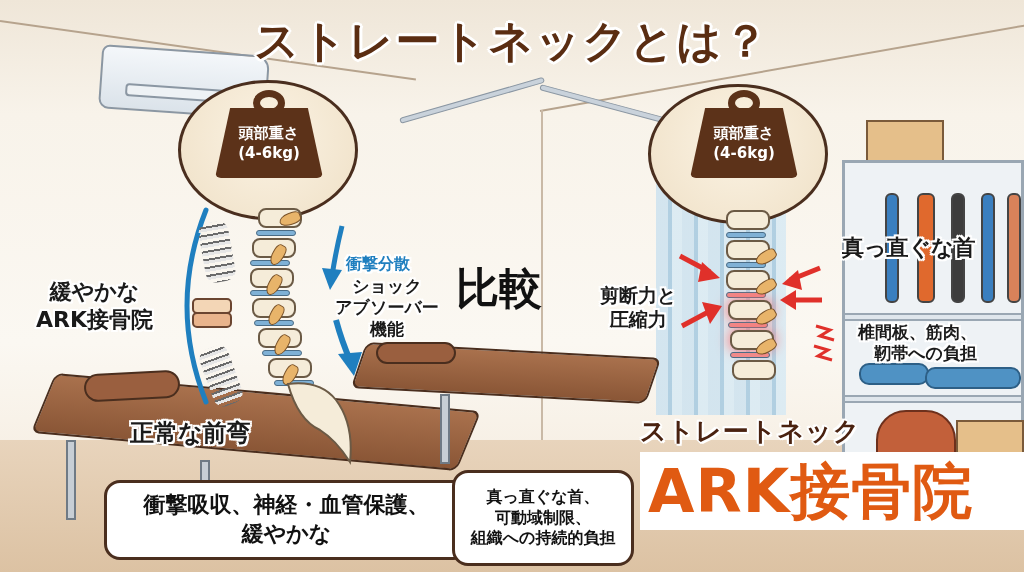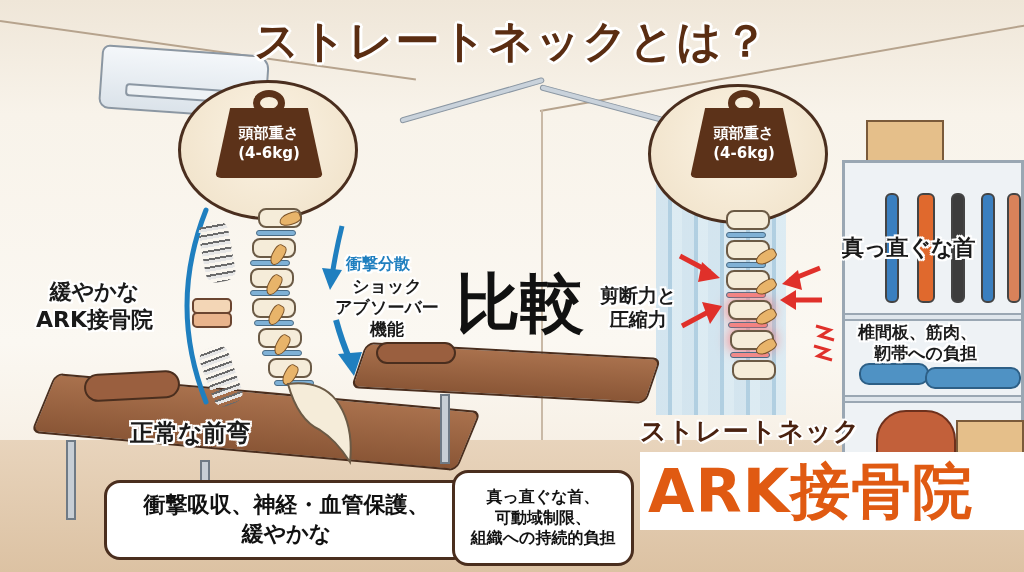--- a/index.html
+++ b/index.html
@@ -55,21 +55,21 @@
   .process { position:absolute; width:12px; height:22px; background:#e8b46a; border:1.5px solid #7a5228; border-radius:40% 40% 60% 60%; }
   .spring { position:absolute; width:30px; height:60px;
     background: repeating-linear-gradient(180deg, transparent 0 3px, #6a6a6a 3px 5px, #e6e6e6 5px 8px); border-radius:10px; }
   .cushion { position:absolute; width:40px; height:32px; }
   .cushion i { position:absolute; left:0; width:40px; height:16px; border-radius:5px; border:2px solid #6b4530; }
 
   
   .lbl { position:absolute; font-weight:bold; color:#1a1a1a; text-align:center; line-height:1.25;
     text-shadow: 2px 0 #fff, -2px 0 #fff, 0 2px #fff, 0 -2px #fff, 2px 2px #fff, -2px -2px #fff, 2px -2px #fff, -2px 2px #fff; }
   .lbl.blue { color:#1f7fbf; }
-  .compare { position:absolute; left:456px; top:260px; font-size:64px; font-weight:bold; color:#111; }
+  .compare { position:absolute; left:456px; top:260px; font-size:43px; font-weight:bold; color:#111; }
 
   .callout { position:absolute; background:#fff; border:3px solid #4a2e1e; border-radius:16px; font-weight:bold; color:#111;
     display:flex; flex-direction:column; justify-content:center; align-items:center; text-align:center; line-height:1.3; }
 
   
   .brand-top { position:absolute; left:640px; top:414px; font-size:26px; font-weight:bold; color:#4a2210;
     text-shadow: 2px 0 #fff, -2px 0 #fff, 0 2px #fff, 0 -2px #fff, 2px 2px #fff, -2px -2px #fff; letter-spacing:1px;}
   .brand-main { position:absolute; left:640px; top:452px; width:384px; height:78px; background:#fff;
     color:#e05a12; font-size:60px; font-weight:bold; line-height:78px; padding-left:8px; letter-spacing:1px; }
   .brand-sub { position:absolute; left:644px; top:532px; width:380px; height:40px; background:#4a2210;

